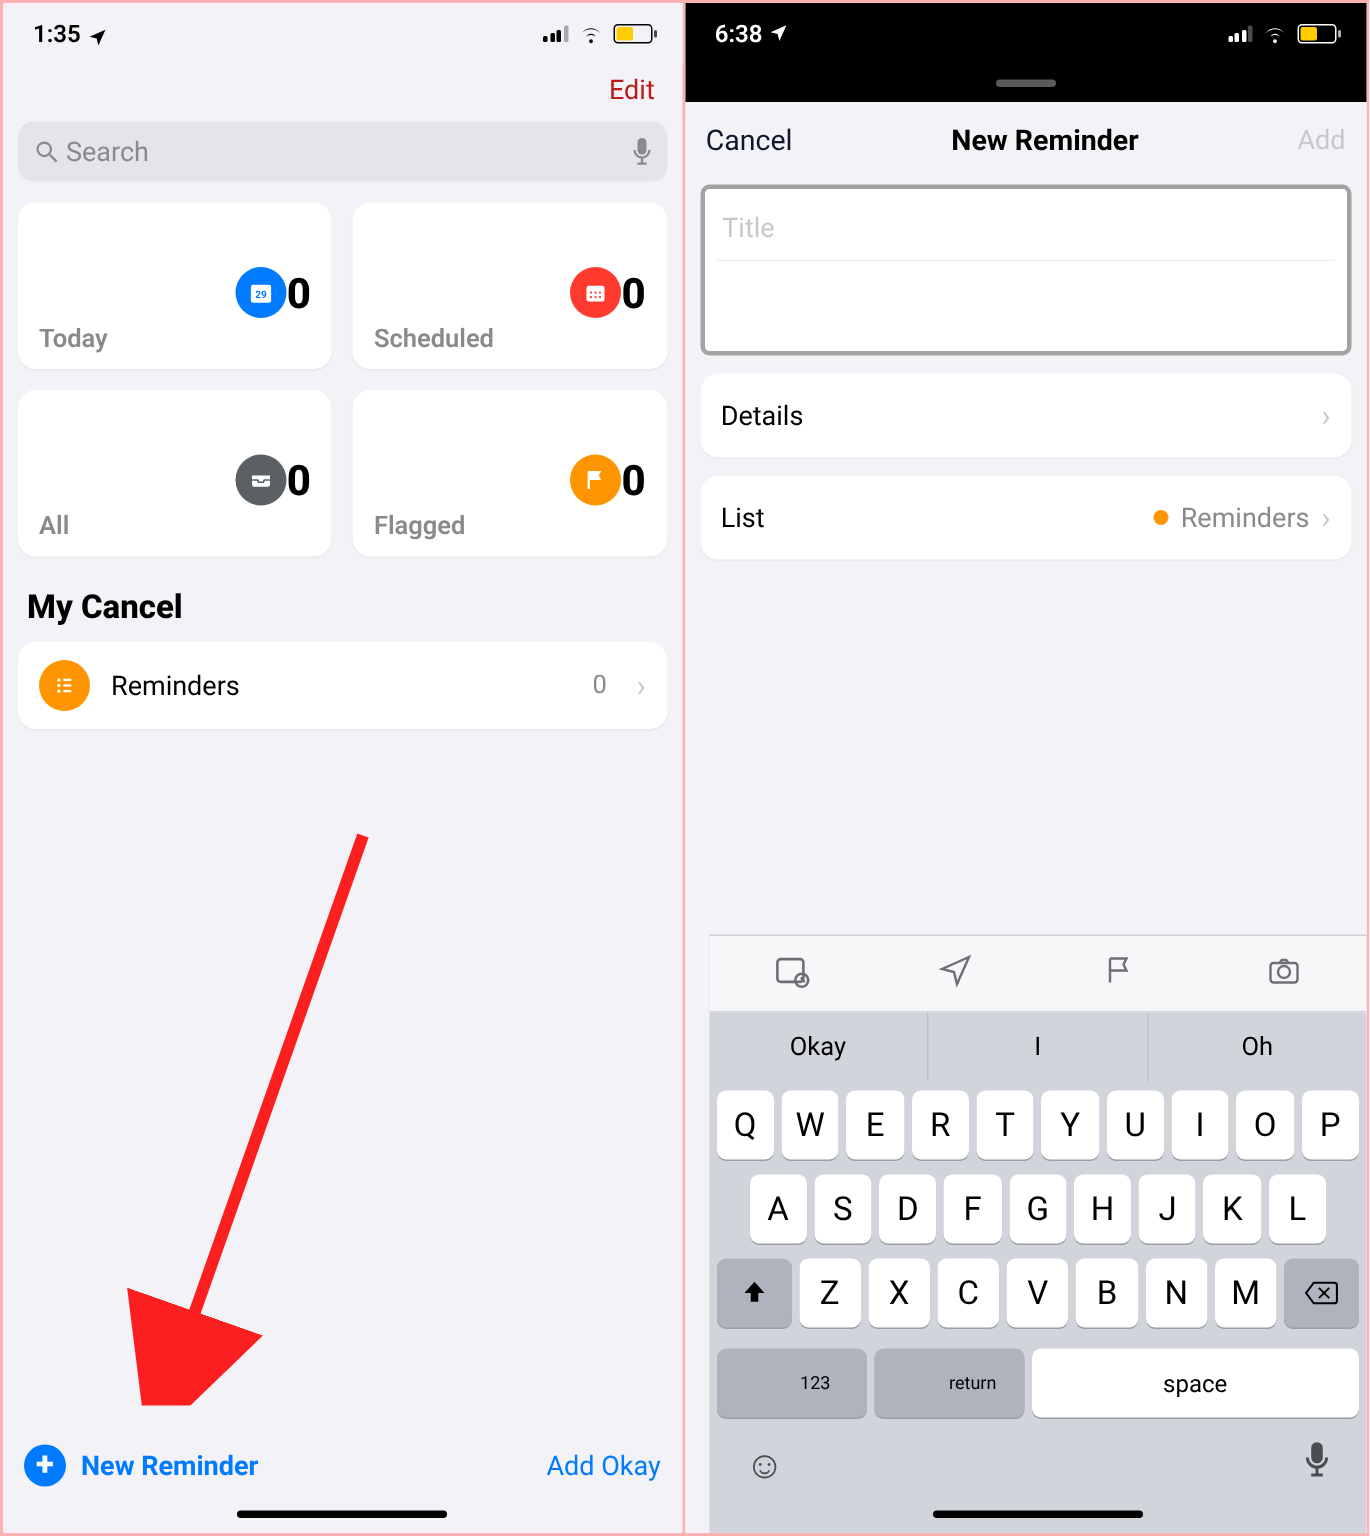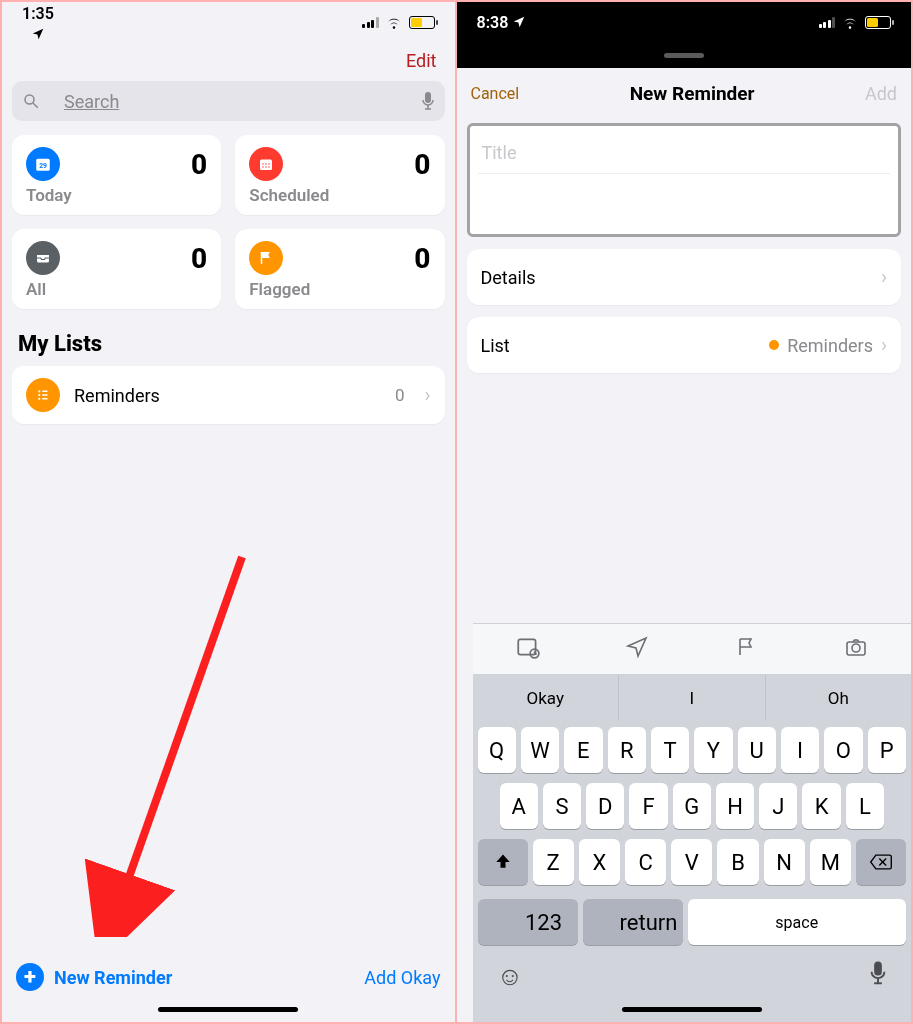--- a/index.html
+++ b/index.html
@@ -16,45 +16,45 @@
   .signal-bars { display: inline-flex; align-items: flex-end; gap: 1.5px; height: 11px; }
   .signal-bars span { width: 3px; background: currentColor; border-radius: 1px; }
   .signal-bars span:nth-child(1){height:4px} .signal-bars span:nth-child(2){height:6px} .signal-bars span:nth-child(3){height:8px} .signal-bars span:nth-child(4){height:11px; opacity:.3}
   .battery-shell { position: relative; width: 26px; height: 13px; border: 1.5px solid currentColor; border-radius: 3px; display:inline-block; }
   .battery-shell:after { content:""; position:absolute; right:-4px; top:3px; width:2px; height:5px; background: currentColor; border-radius:1px; opacity:.7}
   .battery-fill { position:absolute; left:1px; top:1px; bottom:1px; width: 11px; background: #ffcc00; border-radius:1.5px; }
   
   .nav-row { display:flex; justify-content:flex-end; padding: 8px 18px 6px; }
   .nav-row span { color:#b91c1c; font-size:18px; }
   .search-bar { margin: 4px 10px 14px; background:#e4e4ea; border-radius:10px; height:40px; display:flex; align-items:center; padding:0 10px; color:#8a8a8e; font-size:18px; }
-  .search-bar .sp { flex:1; margin-left:24px;text-decoration:underline; }
+  .search-bar .sp { flex:1; margin-left:4px; }
   .grid { display:grid; grid-template-columns:1fr 1fr; gap:14px; padding:0 10px; }
   .card { background:#fff; border-radius:12px; padding:12px 14px 10px; box-shadow: 0 1px 1px rgba(0,0,0,.04); }
-  .card-top { display:flex; justify-content:space-between; align-items:center; }
+  .card-top { display:flex; justify-content:flex-end; align-items:center;margin-top:31px; }
   .card-count { font-size:28px; font-weight:800; }
   .card-label { color:#8a8a8e; font-size:17px; font-weight:600; margin-top:4px; }
   .icon-circle { width:34px; height:34px; border-radius:50%; display:flex; align-items:center; justify-content:center; color:#fff; }
   .section-title { font-size:22px; font-weight:800; padding:22px 16px 10px; }
   .list-row { margin: 0 10px; background:#fff; border-radius:12px; display:flex; align-items:center; padding:12px 14px; gap:14px; box-shadow: 0 1px 1px rgba(0,0,0,.04); }
   .list-row .label { flex:1; font-size:18px; }
   .list-row .count { color:#8a8a8e; font-size:17px; margin-right:6px;}
   .bottom-bar { margin-top:auto; display:flex; justify-content:space-between; align-items:center; padding:14px 14px 10px; }
   .new-reminder { display:flex; align-items:center; gap:10px; color:#007aff; font-weight:700; font-size:18px; }
   .plus-circle { width:28px; height:28px; border-radius:50%; background:#007aff; color:#fff; display:flex; align-items:center; justify-content:center; font-weight:800; font-size:22px; line-height:1; }
   .add-list { color:#007aff; font-size:18px; }
   .home-indicator { height:5px; width:140px; background:#000; border-radius:3px; margin:6px auto 10px; }
   .home-indicator.light { background:#000; }
   .arrow { position:absolute; left:60px; top:535px; width:200px; height:400px; pointer-events:none; }
   
   .modal-grabber { height:26px; display:flex; justify-content:center; align-items:center; background:#000; }
   .modal-grabber span { width:40px; height:5px; background:#5a5a5a; border-radius:3px; }
   .sheet { background:#f2f2f7; flex:1; display:flex; flex-direction:column; border-top-left-radius:12px; border-top-right-radius:12px; }
   .sheet-nav { display:flex; justify-content:space-between; align-items:center; padding:14px 14px 10px; }
   .sheet-nav .center { font-size:19px; font-weight:700; }
-  .sheet-nav .cancel { color:#a16207; font-size:16px;text-align:center; }
+  .sheet-nav .cancel { color:#0f172a; font-size:19px;text-align:center; }
   .sheet-nav .add { color:#c7c7cc; font-size:18px; }
   .input-card { margin:8px 10px 12px; background:#fff; border:3px solid #a3a3a3; border-radius:6px; padding:6px 8px 60px; }
   .input-card .title-in, .input-card .notes-in { border:none; outline:none; width:100%; font-size:18px; padding:10px 4px; color:#000; }
   .input-card .title-in::placeholder, .input-card .notes-in::placeholder { color:#c7c7cc; }
   .input-card hr { border:none; border-top:1px solid #eee; margin:0; }
   .cursor { display:inline-block; width:2px; height:20px; background:#007aff; vertical-align:middle; }
   .row-card { margin:0 10px 12px; background:#fff; border-radius:12px; display:flex; align-items:center; padding:16px 14px; box-shadow:0 1px 1px rgba(0,0,0,.04); font-size:18px; }
   .row-card .spacer { flex:1; }
   .row-card .secondary { color:#8a8a8e; display:flex; align-items:center; gap:8px; }
   .orange-dot { width:10px; height:10px; border-radius:50%; background:#ff9500; }
@@ -65,34 +65,34 @@
   .sugg-row { display:flex; height:46px; }
   .sugg { flex:1; display:flex; align-items:center; justify-content:center; font-size:17px; color:#000; border-right:1px solid #bfc2c8; }
   .sugg:last-child { border-right:none;text-align:center; }
   .key-rows { padding:6px 5px 4px 5px; }
   .krow { display:flex; gap:5px; margin-bottom:10px; }
   .krow.r2 { padding:0 22px; }
   .key { flex:1; height:46px; background:#fff; border-radius:6px; box-shadow:0 1px 0 #9a9da3; display:flex; align-items:center; justify-content:center; font-size:22px; }
   .key.func { background:#aeb3bd; }
   .key.shift, .key.del { flex:0 0 50px; background:#aeb3bd; }
   .bottom-krow { display:flex; gap:5px; padding:0 5px 6px 5px; }
-  .key.big { flex:0 0 100px; font-size:22px;padding-left:32px; }
+  .key.big { flex:0 0 100px; font-size:12px;padding-left:32px; }
   .key.space { flex:1; font-size:16px; }
   .kbd-footer { display:flex; justify-content:space-between; align-items:center; height:50px; padding:0 24px; }
   .kbd-footer span { color:#4b4d52; font-size:26px; }
   .chevron { color:#c7c7cc; font-size:20px; }
 </style>
 </head>
 <body>
 
 <div class="container">
 
   <div class="screen screen-left">
     <div class="status-bar light">
-      <div style="display:flex;align-items:center;gap:4px;flex-direction:column;">
+      <div style="display:flex;align-items:flex-end;gap:4px;">
         <span>1:35</span>
         <svg width="14" height="14" viewBox="0 0 24 24">
             <path d="M3 11 L21 3 L13 21 L11 13 Z" fill="#000"></path>
           </svg>
       </div>
       <div class="status-right">
         <span class="signal-bars">
             <span></span>
             <span></span>
             <span></span>
@@ -178,21 +178,21 @@
                 <path d="M6 4v16" stroke="#fff" stroke-width="2"></path>
                 <path d="M6 4h11l-2 4 2 4H6" fill="#fff"></path>
               </svg>
           </div>
           <div class="card-count">0</div>
         </div>
         <div class="card-label">Flagged</div>
       </div>
     </div>
 
-    <div class="section-title">My Lists</div>
+    <div class="section-title">My Cancel</div>
 
     <div class="list-row">
       <div class="icon-circle" style="background:#ff9500">
         <svg width="18" height="18" viewBox="0 0 24 24">
             <circle cx="7" cy="7" r="1.5" fill="#fff"></circle>
             <circle cx="7" cy="12" r="1.5" fill="#fff"></circle>
             <circle cx="7" cy="17" r="1.5" fill="#fff"></circle>
             <line x1="11" y1="7" x2="18" y2="7" stroke="#fff" stroke-width="2"></line>
             <line x1="11" y1="12" x2="18" y2="12" stroke="#fff" stroke-width="2"></line>
             <line x1="11" y1="17" x2="18" y2="17" stroke="#fff" stroke-width="2"></line>
@@ -218,21 +218,21 @@
         <span>New Reminder</span>
       </div>
       <div class="add-list">Add Okay</div>
     </div>
     <div class="home-indicator light"></div>
   </div>
 
   <div class="screen screen-right">
     <div class="status-bar dark">
       <div style="display:flex;align-items:center;gap:4px;">
-        <span>8:38</span>
+        <span>6:38</span>
         <svg width="14" height="14" viewBox="0 0 24 24">
             <path d="M3 11 L21 3 L13 21 L11 13 Z" fill="#fff"></path>
           </svg>
       </div>
       <div class="status-right">
         <span class="signal-bars">
             <span></span>
             <span></span>
             <span></span>
             <span></span>

